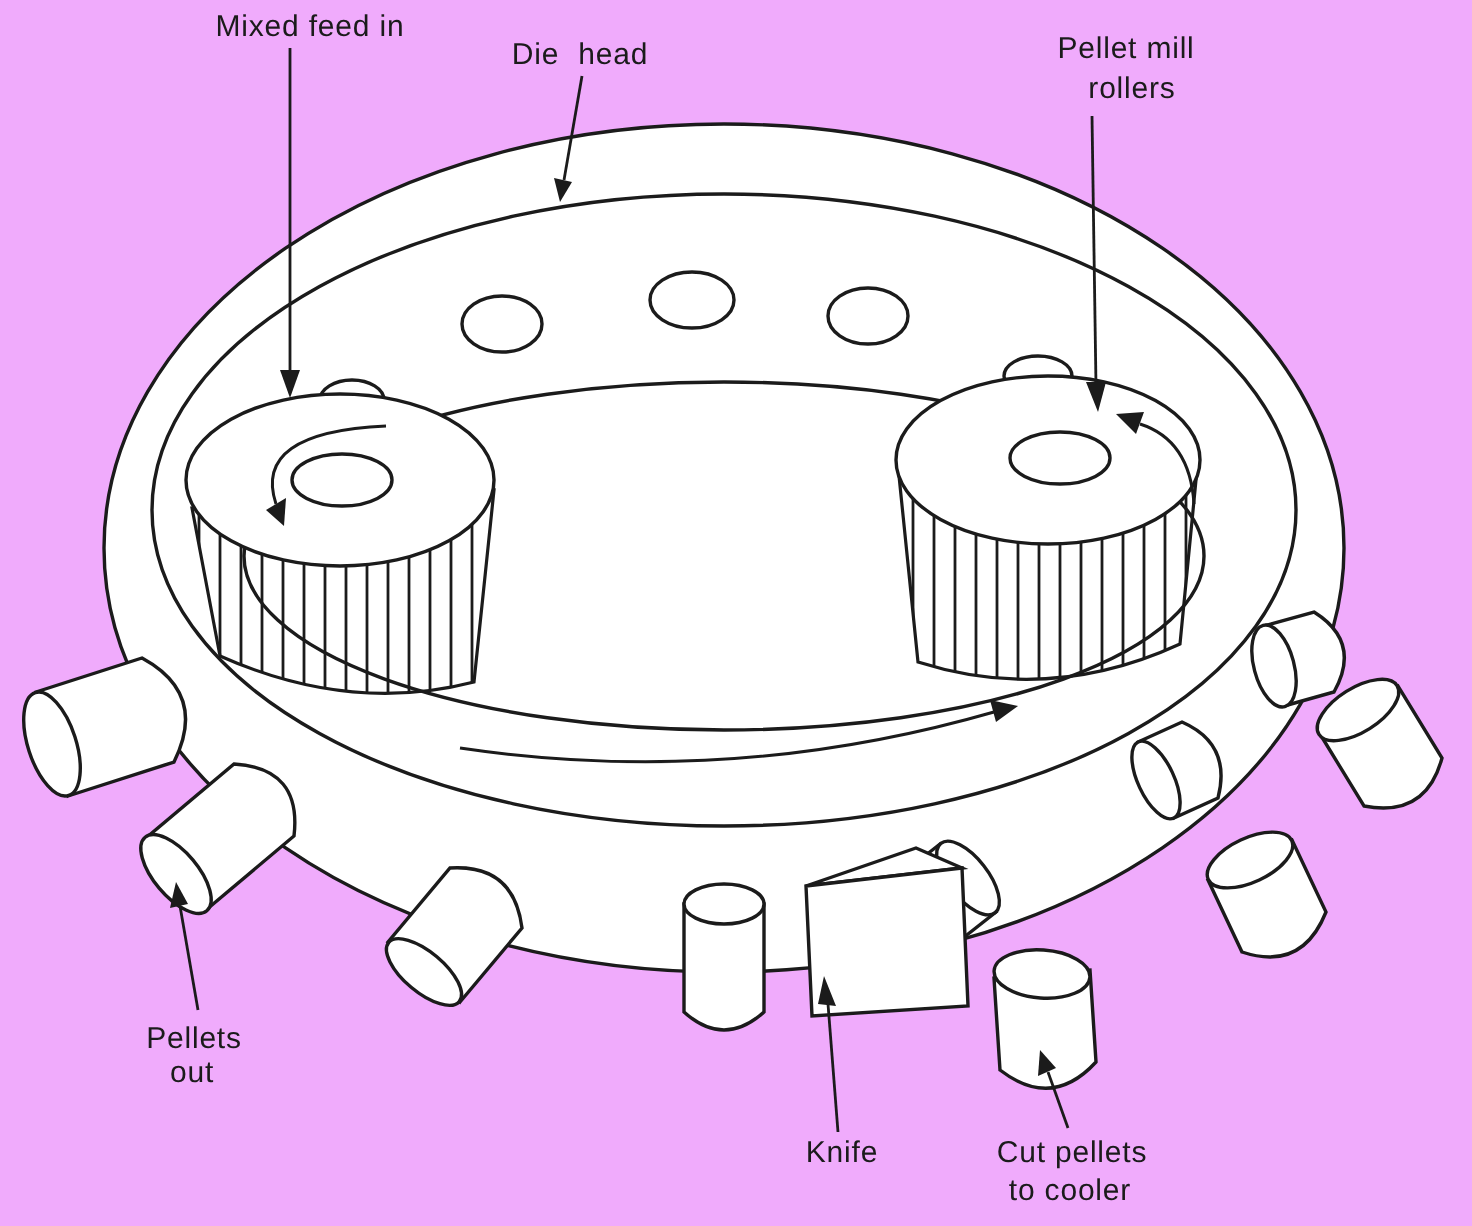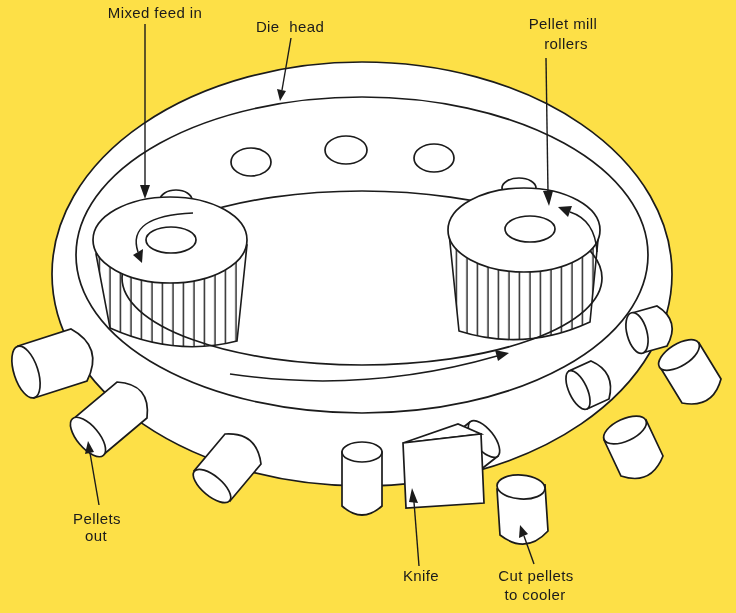--- a/index.html
+++ b/index.html
@@ -1,19 +1,19 @@
 <!DOCTYPE html>
 <html><head>
 <meta charset="utf-8">
 <style>
   html,body{margin:0;padding:0;background:#ffffff;}
   .canvas{
     position:relative;
     width:736px;height:613px;
-    background:#fde047;
+    background:#f0abfc;
     font-family:"Liberation Sans", sans-serif;
     overflow:hidden;
   }
   svg{position:absolute;left:0;top:0;}
   .outline{fill:#ffffff;stroke:#1b1b1b;stroke-width:1.7;}
   .thin{fill:none;stroke:#1b1b1b;stroke-width:1.5;}
   .leader{fill:none;stroke:#1b1b1b;stroke-width:1.4;}
   .ahead{fill:#1b1b1b;stroke:none;}
   .wall{fill:url(#hatch);stroke:#1b1b1b;stroke-width:1.6;}
   text.lbl{

